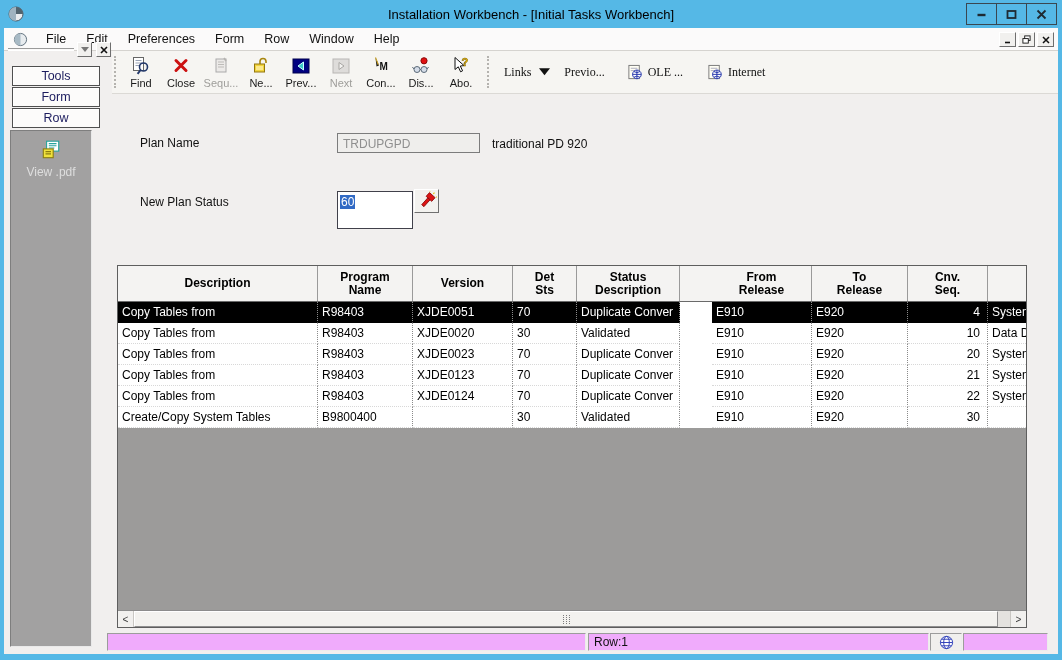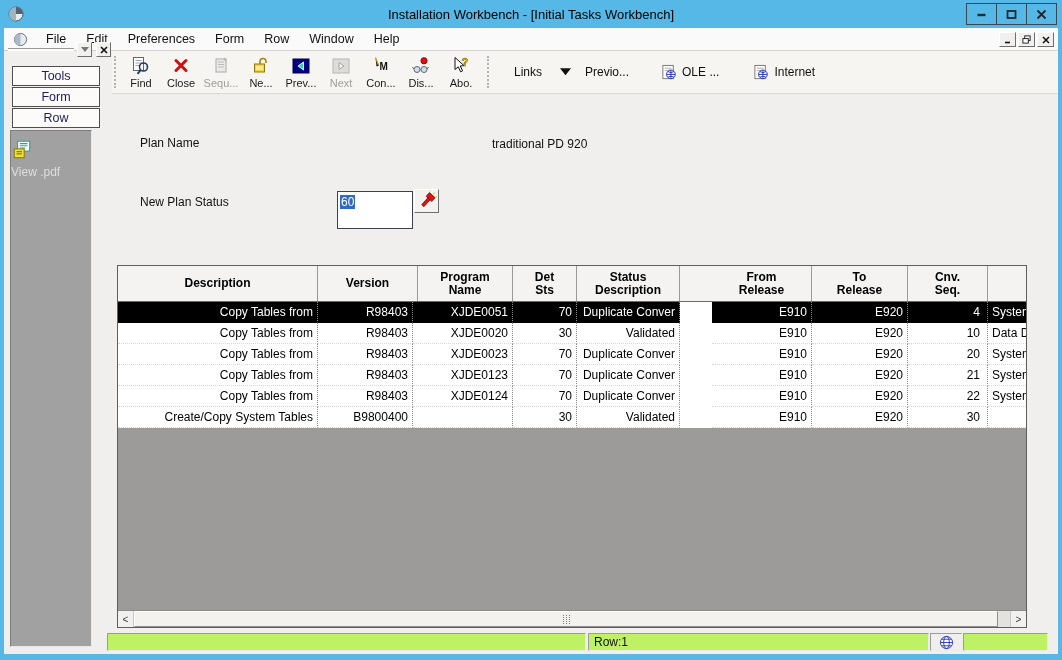--- a/index.html
+++ b/index.html
@@ -32,54 +32,54 @@
 
   
   .toolbar { position:absolute; left:112px; top:51px; width:946px; height:43px; background:#f6f5f2; border-bottom:1px solid #dbd9d5; display:flex; align-items:center; }
   .grip-v { width:3px; height:32px; margin:0 4px 0 2px; border-left:2px dotted #b5b3af; }
   .tbtn { width:40px; height:40px; display:flex; flex-direction:column; align-items:center; justify-content:center; }
   .tbtn .ticon { width:20px; height:20px; }
   .tbtn .tlabel { font-size:11px; color:#1a1a1a; margin-top:1px; white-space:nowrap; }
   .tbtn.disabled .tlabel { color:#9f9e9b; }
   .tb-sep { width:3px; height:32px; margin:0 6px; border-left:2px dotted #b5b3af; }
   .link-grp { display:flex; align-items:center; font-size:12px; color:#111; }
-  .link-grp .lbl { margin:0 18px; white-space:nowrap; }
+  .link-grp .lbl { margin:0 8px; white-space:nowrap;font-family:Liberation Serif, serif; }
   .dicon { width:17px; height:17px; margin-right:4px; }
 
   
   .sbtab { position:absolute; left:12px; width:88px; height:20px; background:#fcfbfa; border:1px solid #4f4f4f; box-shadow:inset 1px 1px 0 #fff; display:flex; align-items:center; justify-content:center; font-size:12.5px; color:#1c1c5e; }
   .exit-panel { position:absolute; left:10px; top:130px; width:82px; height:517px; background:#a2a1a1; border:1px solid; border-color:#7e7e7e #e9e9e9 #e9e9e9 #7e7e7e; }
-  .exit-item { display:flex; flex-direction:column; padding-top:8px; }
+  .exit-item { display:flex; flex-direction:column; align-items:center; padding-top:8px; }
   .exit-item .elabel { margin-top:4px; font-size:12px; color:#dedede; }
 
   
   .flabel { position:absolute; font-size:12px; color:#111; }
   .field-dis { position:absolute; left:337px; top:133px; width:143px; height:20px; background:#efeeec; border:1px solid #7c7c7c; font-size:12px; color:#8f8f8f; padding:3px 0 0 5px; }
   .field-ed { position:absolute; left:337px; top:191px; width:76px; height:38px; background:#fff; border:1px solid #40404a; font-size:12px; padding:3px 0 0 2px; }
   .sel { background:#316ac5; color:#fff; padding:0 1px; }
   .va-btn { position:absolute; left:414px; top:189px; width:25px; height:24px; background:#f3f2ef; border:1px solid; border-color:#ffffff #707070 #707070 #ffffff; display:flex; align-items:center; justify-content:center; }
 
   
   .grid { position:absolute; left:117px; top:265px; width:910px; height:363px; border:1px solid #5e5e5e; background:#fff; display:flex; flex-direction:column; }
   .ghead { display:flex; height:36px; background:#f4f3f2; border-bottom:1px solid #6a6a6a; }
   .gh { display:flex; align-items:center; justify-content:center; text-align:center; font-size:12px; font-weight:bold; color:#000; border-right:1px solid #9a9a9a; white-space:pre-line; line-height:13px; }
   .grow { display:flex; height:21px; }
-  .gc { font-size:12px; color:#000; line-height:20px; padding:0 4px; border-right:1px dotted #8a8a8a; border-bottom:1px dotted #d8d8d8; white-space:nowrap; overflow:hidden;text-align:right; }
+  .gc { font-size:12px; color:#000; line-height:20px; padding:0 4px; border-right:1px dotted #8a8a8a; border-bottom:1px dotted #d8d8d8; white-space:nowrap; overflow:hidden; }
   .grow.selected .gc { background:#000; color:#fff; border-bottom-color:#000; }
   .c0{width:200px;} .c1{width:95px;} .c2{width:100px;} .c3{width:64px;} .c4{width:103px;} .c5{width:100px;margin-left:32px;} .c6{width:96px;} .c7{width:80px; text-align:right; padding-right:7px;} .c8{flex:1; border-right:none;}
   .gfiller { flex:1; background:#9c9b9a; }
   .hscroll { height:17px; border-top:1px solid #8c8c8c; background:#efedeb; display:flex; }
   .sbtn { width:16px; height:16px; display:flex; align-items:center; justify-content:center; font-size:10px; color:#3a3a3a; background:#f1f0ee; }
   .sbtn.left { border-right:1px solid #c9c7c3; } .sbtn.right { border-left:1px solid #c9c7c3; }
   .strack { flex:1; position:relative; background:#e4e2df; }
   .sthumb { position:absolute; left:0; top:0; bottom:0; right:12px; background:#f3f2ef; border:1px solid; border-color:#ffffff #8f8f8f #8f8f8f #ffffff; display:flex; align-items:center; justify-content:center; gap:2px; }
   .gripline { width:1px; height:9px; border-left:1px dotted #7c7c7c; }
 
   
-  .sbar-panel { position:absolute; top:633px; height:18px; background:#bef264; border:1px solid; border-color:#9c9c9c #ececec #ececec #9c9c9c; font-size:12px; color:#111; }
+  .sbar-panel { position:absolute; top:633px; height:18px; background:#f0abfc; border:1px solid; border-color:#9c9c9c #ececec #ececec #9c9c9c; font-size:12px; color:#111; }
   .sb1 { left:107px; width:479px; }
   .sb2 { left:588px; width:341px; padding:1px 0 0 5px; }
   .sb3 { left:930px; width:32px; display:flex; align-items:center; justify-content:center; background:#f0efed; }
   .sb4 { left:963px; width:85px; }
 </style>
 </head>
 <body>
 
 <div id="window">
 
@@ -273,40 +273,41 @@
           <rect x="6" y="2" width="11" height="9" fill="#fff" stroke="#26a49c"></rect>
           <path d="M8 4.2h7M8 6.2h7M8 8.2h5" stroke="#26a49c" fill="none"></path>
           <rect x="3" y="9" width="9" height="8" fill="#f0e23c" stroke="#8a7d10"></rect>
           <path d="M5 11.5h5M5 13.5h5" stroke="#8a7d10" fill="none"></path>
         </svg>
       <span class="elabel">View .pdf</span>
     </div>
   </div>
 
   <span class="flabel" style="left:140px; top:136px;">Plan Name</span>
+  <div class="field-dis">TRDUPGPD</div>
   <span class="flabel" style="left:492px; top:137px;">traditional PD 920</span>
 
   <span class="flabel" style="left:140px; top:195px;">New Plan Status</span>
   <div class="field-ed"><span class="sel">60</span></div>
   <div class="va-btn">
     <svg width="20" height="20" viewBox="0 0 24 24">
         <g transform="rotate(42 12 12)">
           <path d="M7 1.2 L5.6 -0.4 M17 1.2 L18.4 -0.4 M12 0.6 v-2" stroke="#e8c400" stroke-width="1.4"></path>
           <rect x="7.5" y="2.5" width="9" height="6" fill="#dd1414" stroke="#8a0c0c"></rect>
           <rect x="10.2" y="8.5" width="3.6" height="11" fill="#dd1414" stroke="#8a0c0c"></rect>
         </g>
       </svg>
   </div>
 
   <div class="grid">
     <div class="ghead">
       <div class="gh c0">Description</div>
-      <div class="gh c2">Version</div>
       <div class="gh c1">Program
 Name</div>
+      <div class="gh c2">Version</div>
       <div class="gh c3">Det
 Sts</div>
       <div class="gh c4">Status
 Description</div>
       <div class="gh c5">From
 Release</div>
       <div class="gh c6">To
 Release</div>
       <div class="gh c7" style="text-align:center; padding-right:0;">Cnv.
 Seq.</div>

